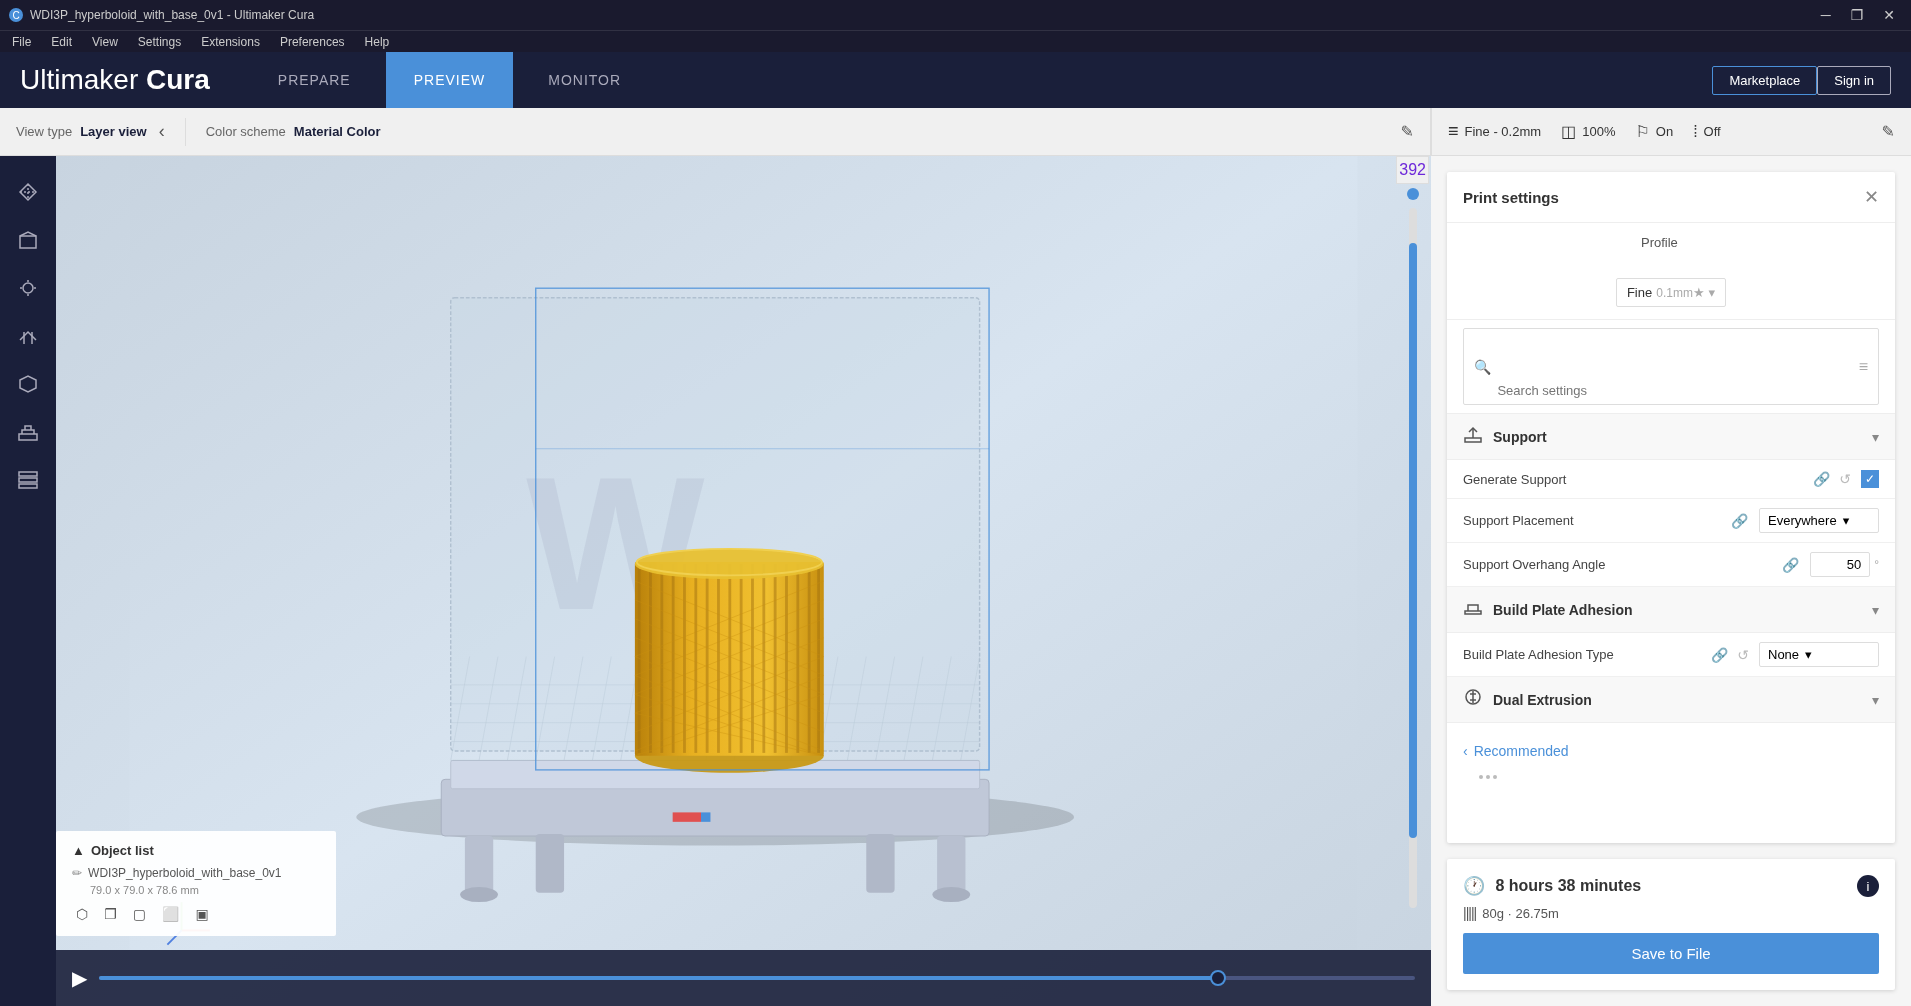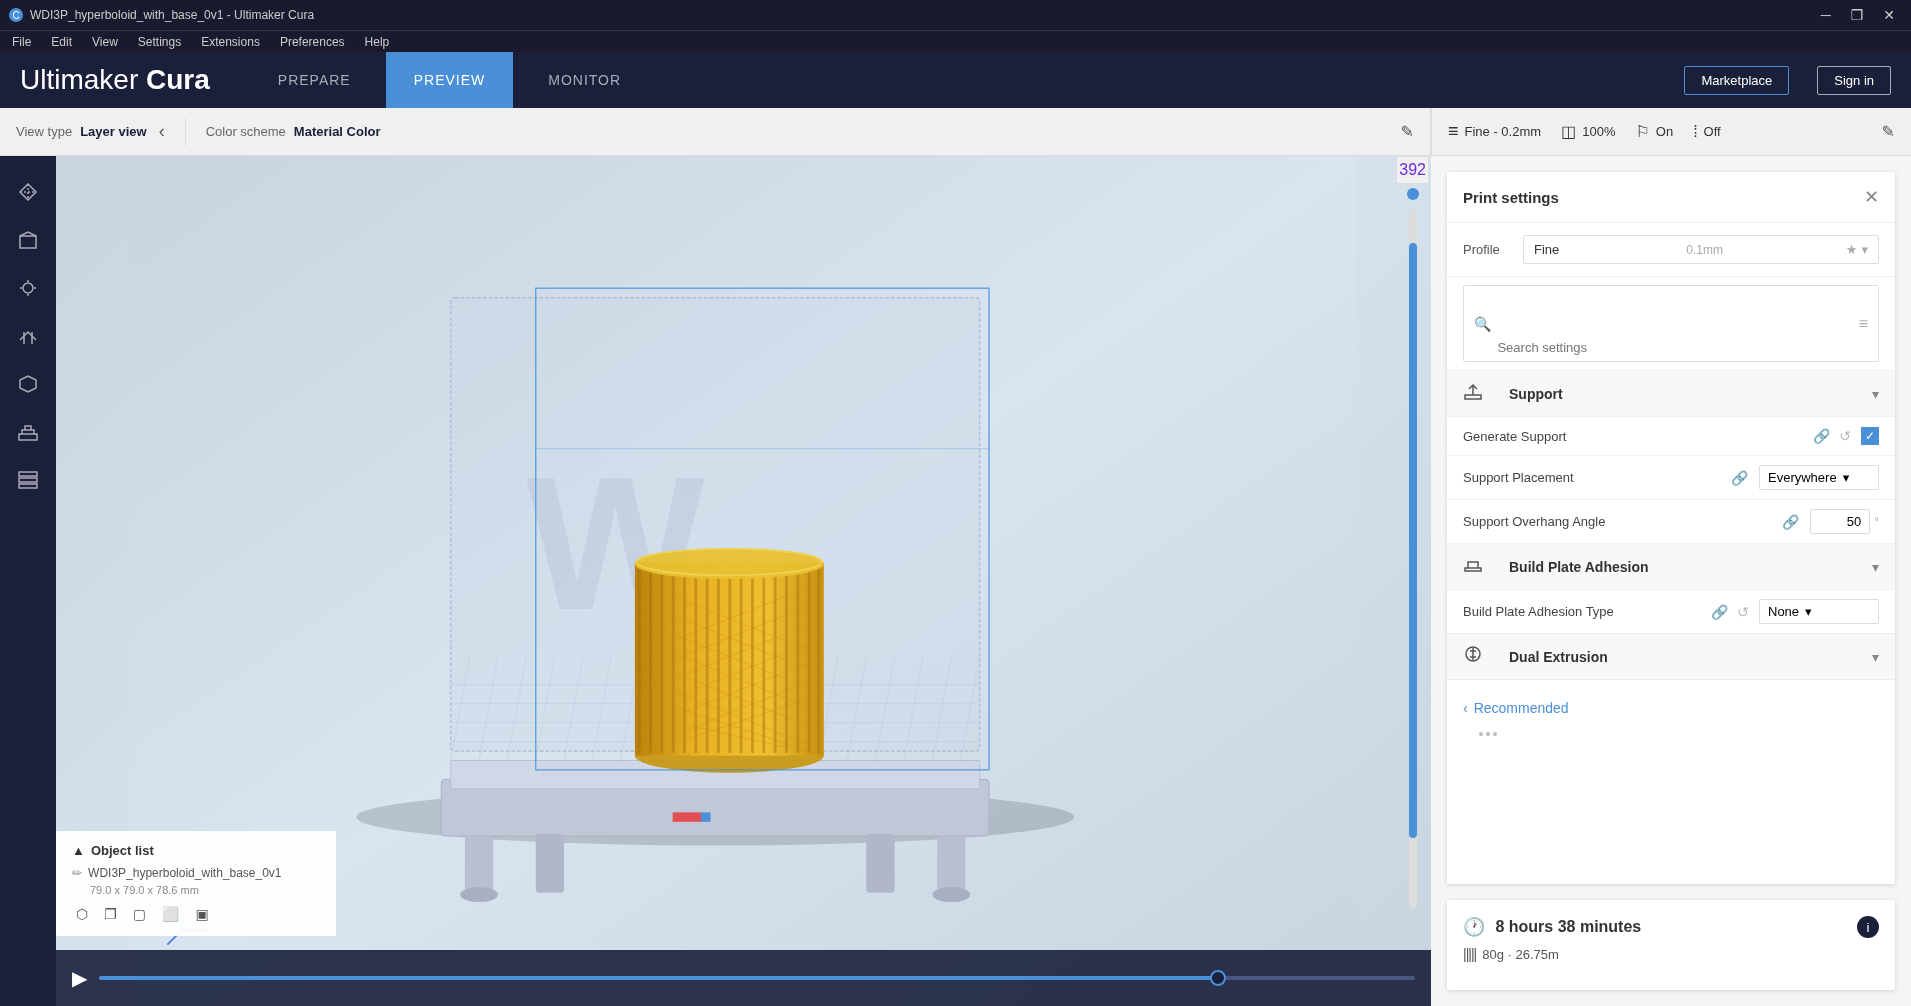--- a/index.html
+++ b/index.html
@@ -53,21 +53,21 @@
       letter-spacing: 1px;
       padding: 0 28px;
       height: 56px;
       display: flex;
       align-items: center;
       cursor: pointer;
       text-transform: uppercase;
       font-weight: 500;
     }
     .nav-tab.active { background: #4a90d9; color: white; }
-    .nav-right { margin-left: auto; display: flex; gap: 28px; }
+    .nav-right { margin-left: auto; display: flex; gap: 0; }
     .btn-marketplace {
       background: transparent;
       border: 1px solid #4a90d9;
       color: white;
       padding: 6px 16px;
       cursor: pointer;
       font-size: 13px;
       border-radius: 2px;
     }
     .btn-signin {
@@ -192,21 +192,22 @@
       border-bottom: 1px solid #eee;
     }
     .print-settings-title { font-size: 15px; font-weight: 600; color: #333; }
     .close-btn { background: none; border: none; cursor: pointer; font-size: 18px; color: #888; }
 
     .profile-row {
       display: flex;
       align-items: center;
       padding: 12px 16px;
       border-bottom: 1px solid #eee;
-      gap: 0;
+      gap: 28px;
+      flex-direction: column;
     }
     .profile-label { font-size: 13px; color: #555; min-width: 60px; }
     .profile-select {
       flex: 1;
       display: flex;
       align-items: center;
       justify-content: space-between;
       border: 1px solid #ddd;
       border-radius: 2px;
       padding: 6px 10px;
@@ -245,21 +246,21 @@
     .search-menu-icon { color: #aaa; font-size: 16px; cursor: pointer; margin-left: auto; }
 
     
     .section-header {
       display: flex;
       align-items: center;
       padding: 10px 16px;
       background: #f8f8f8;
       border-bottom: 1px solid #eee;
       cursor: pointer;
-      gap: 26px;
+      gap: 10px;
     }
     .section-icon { font-size: 18px; color: #555; }
     .section-label { font-size: 14px; font-weight: 600; color: #333; flex: 1; }
     .section-chevron { color: #888; font-size: 14px; }
 
     
     .setting-row {
       display: flex;
       align-items: center;
       padding: 9px 16px;
@@ -808,17 +809,18 @@
     <div class="estimate-panel">
       <div class="estimate-row">
         <span style="font-size:18px;">🕐</span>
         <span class="estimate-time">8 hours 38 minutes</span>
         <button class="estimate-info-btn">i</button>
       </div>
       <div class="estimate-material">
         <span style="font-size:14px;color:#555;letter-spacing:-1px;">|||||</span>
         <span>80g · 26.75m</span>
       </div>
+      <button class="save-btn">Save to File</button>
     </div>
 
   </div>
 
 </div>
 
 </body></html>

